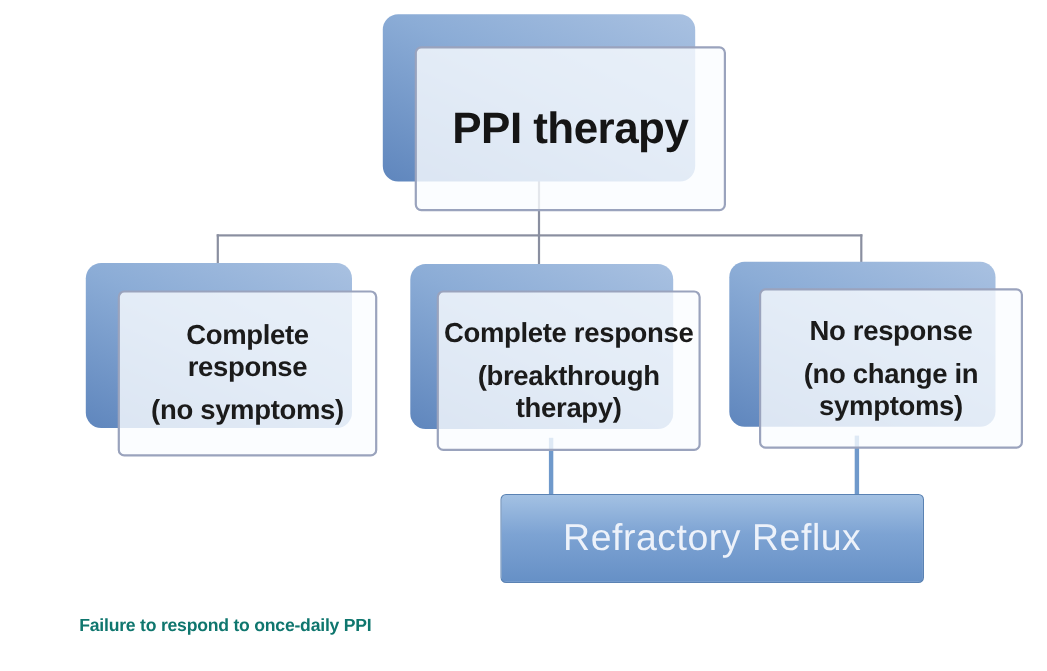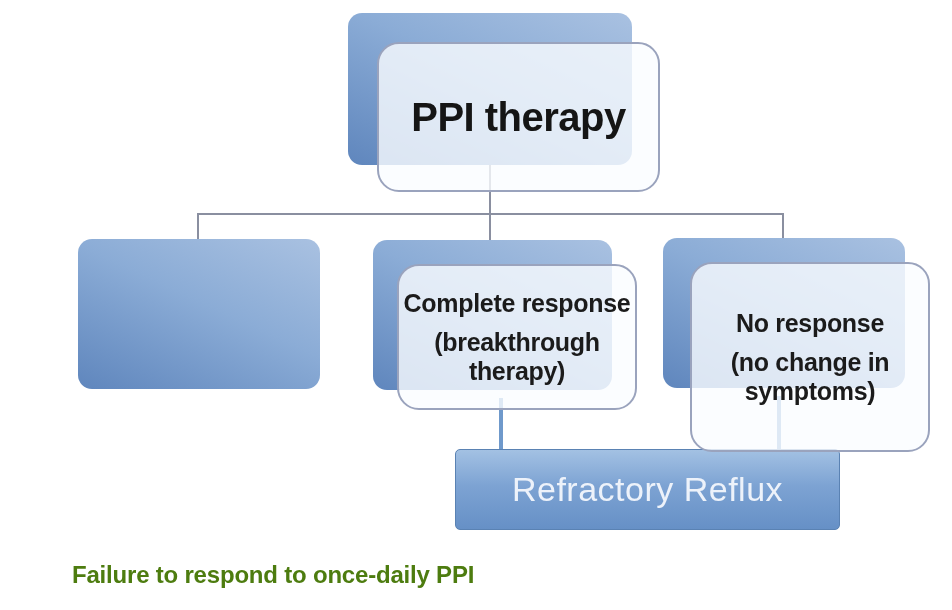--- a/index.html
+++ b/index.html
@@ -34,32 +34,32 @@
     background: linear-gradient(205deg, #a9c1e1 0%, #8bacd6 45%, #5f86bd 100%);
   }
   .shadow-root   { left: 348px; top: 13px;  width: 284px; height: 152px; }
   .shadow-left   { left: 78px;  top: 239px; width: 242px; height: 150px; }
   .shadow-middle { left: 373px; top: 240px; width: 239px; height: 150px; }
   .shadow-right  { left: 663px; top: 238px; width: 242px; height: 150px; }
 
   
   .card {
     position: absolute; z-index: 3;
-    border-radius: 22px;
+    border-radius: 6px;
     border: 2px solid #9aa3bd;
     background: rgba(250, 252, 255, 0.80);
     display: flex; flex-direction: column;
     align-items: center; justify-content: center;
     text-align: center;
     color: #1b1b1b;
   }
   .card-root   { left: 377px; top: 42px;  width: 283px; height: 150px; }
   .card-left   { left: 107px; top: 264px; width: 236px; height: 151px; }
   .card-middle { left: 397px; top: 264px; width: 240px; height: 146px; }
-  .card-right  { left: 690px; top: 262px; width: 240px; height: 190px; }
+  .card-right  { left: 690px; top: 262px; width: 240px; height: 146px; }
 
   .root-label {
     font-size: 40px; font-weight: 700; letter-spacing: -0.5px;
     color: #151515;
   }
   .node-title, .node-subtitle {
     font-size: 25px; font-weight: 700; line-height: 1.16;
     white-space: pre-line; letter-spacing: -0.3px;
   }
   .node-subtitle { margin-top: 10px; }
@@ -75,22 +75,22 @@
   }
   .outcome-label {
     font-size: 34px; font-weight: 400; letter-spacing: 0.5px;
     color: #edf2fa;
   }
 
   
   .caption {
     position: absolute; z-index: 4;
     left: 72px; top: 561px;
-    font-size: 24px; font-weight: 700; letter-spacing: -0.2px;
-    color: #4d7c0f;
+    font-size: 16px; font-weight: 700; letter-spacing: -0.2px;
+    color: #0f766e;
   }
 </style>
 </head>
 <body>
 
 <div class="stage">
 
   <div class="connector gray stem-root"></div>
   <div class="connector gray h-branch"></div>
   <div class="connector gray drop-left"></div>
@@ -99,20 +99,25 @@
 
   <div class="connector blue blue-drop-middle"></div>
   <div class="connector blue blue-drop-right"></div>
 
   <div class="shadow shadow-root"></div>
   <div class="card card-root">
     <div class="root-label">PPI therapy</div>
   </div>
 
   <div class="shadow shadow-left"></div>
+  <div class="card card-left">
+    <div class="node-title">Complete
+response</div>
+    <div class="node-subtitle">(no symptoms)</div>
+  </div>
 
   <div class="shadow shadow-middle"></div>
   <div class="card card-middle">
     <div class="node-title">Complete response</div>
     <div class="node-subtitle">(breakthrough
 therapy)</div>
   </div>
 
   <div class="shadow shadow-right"></div>
   <div class="card card-right">

